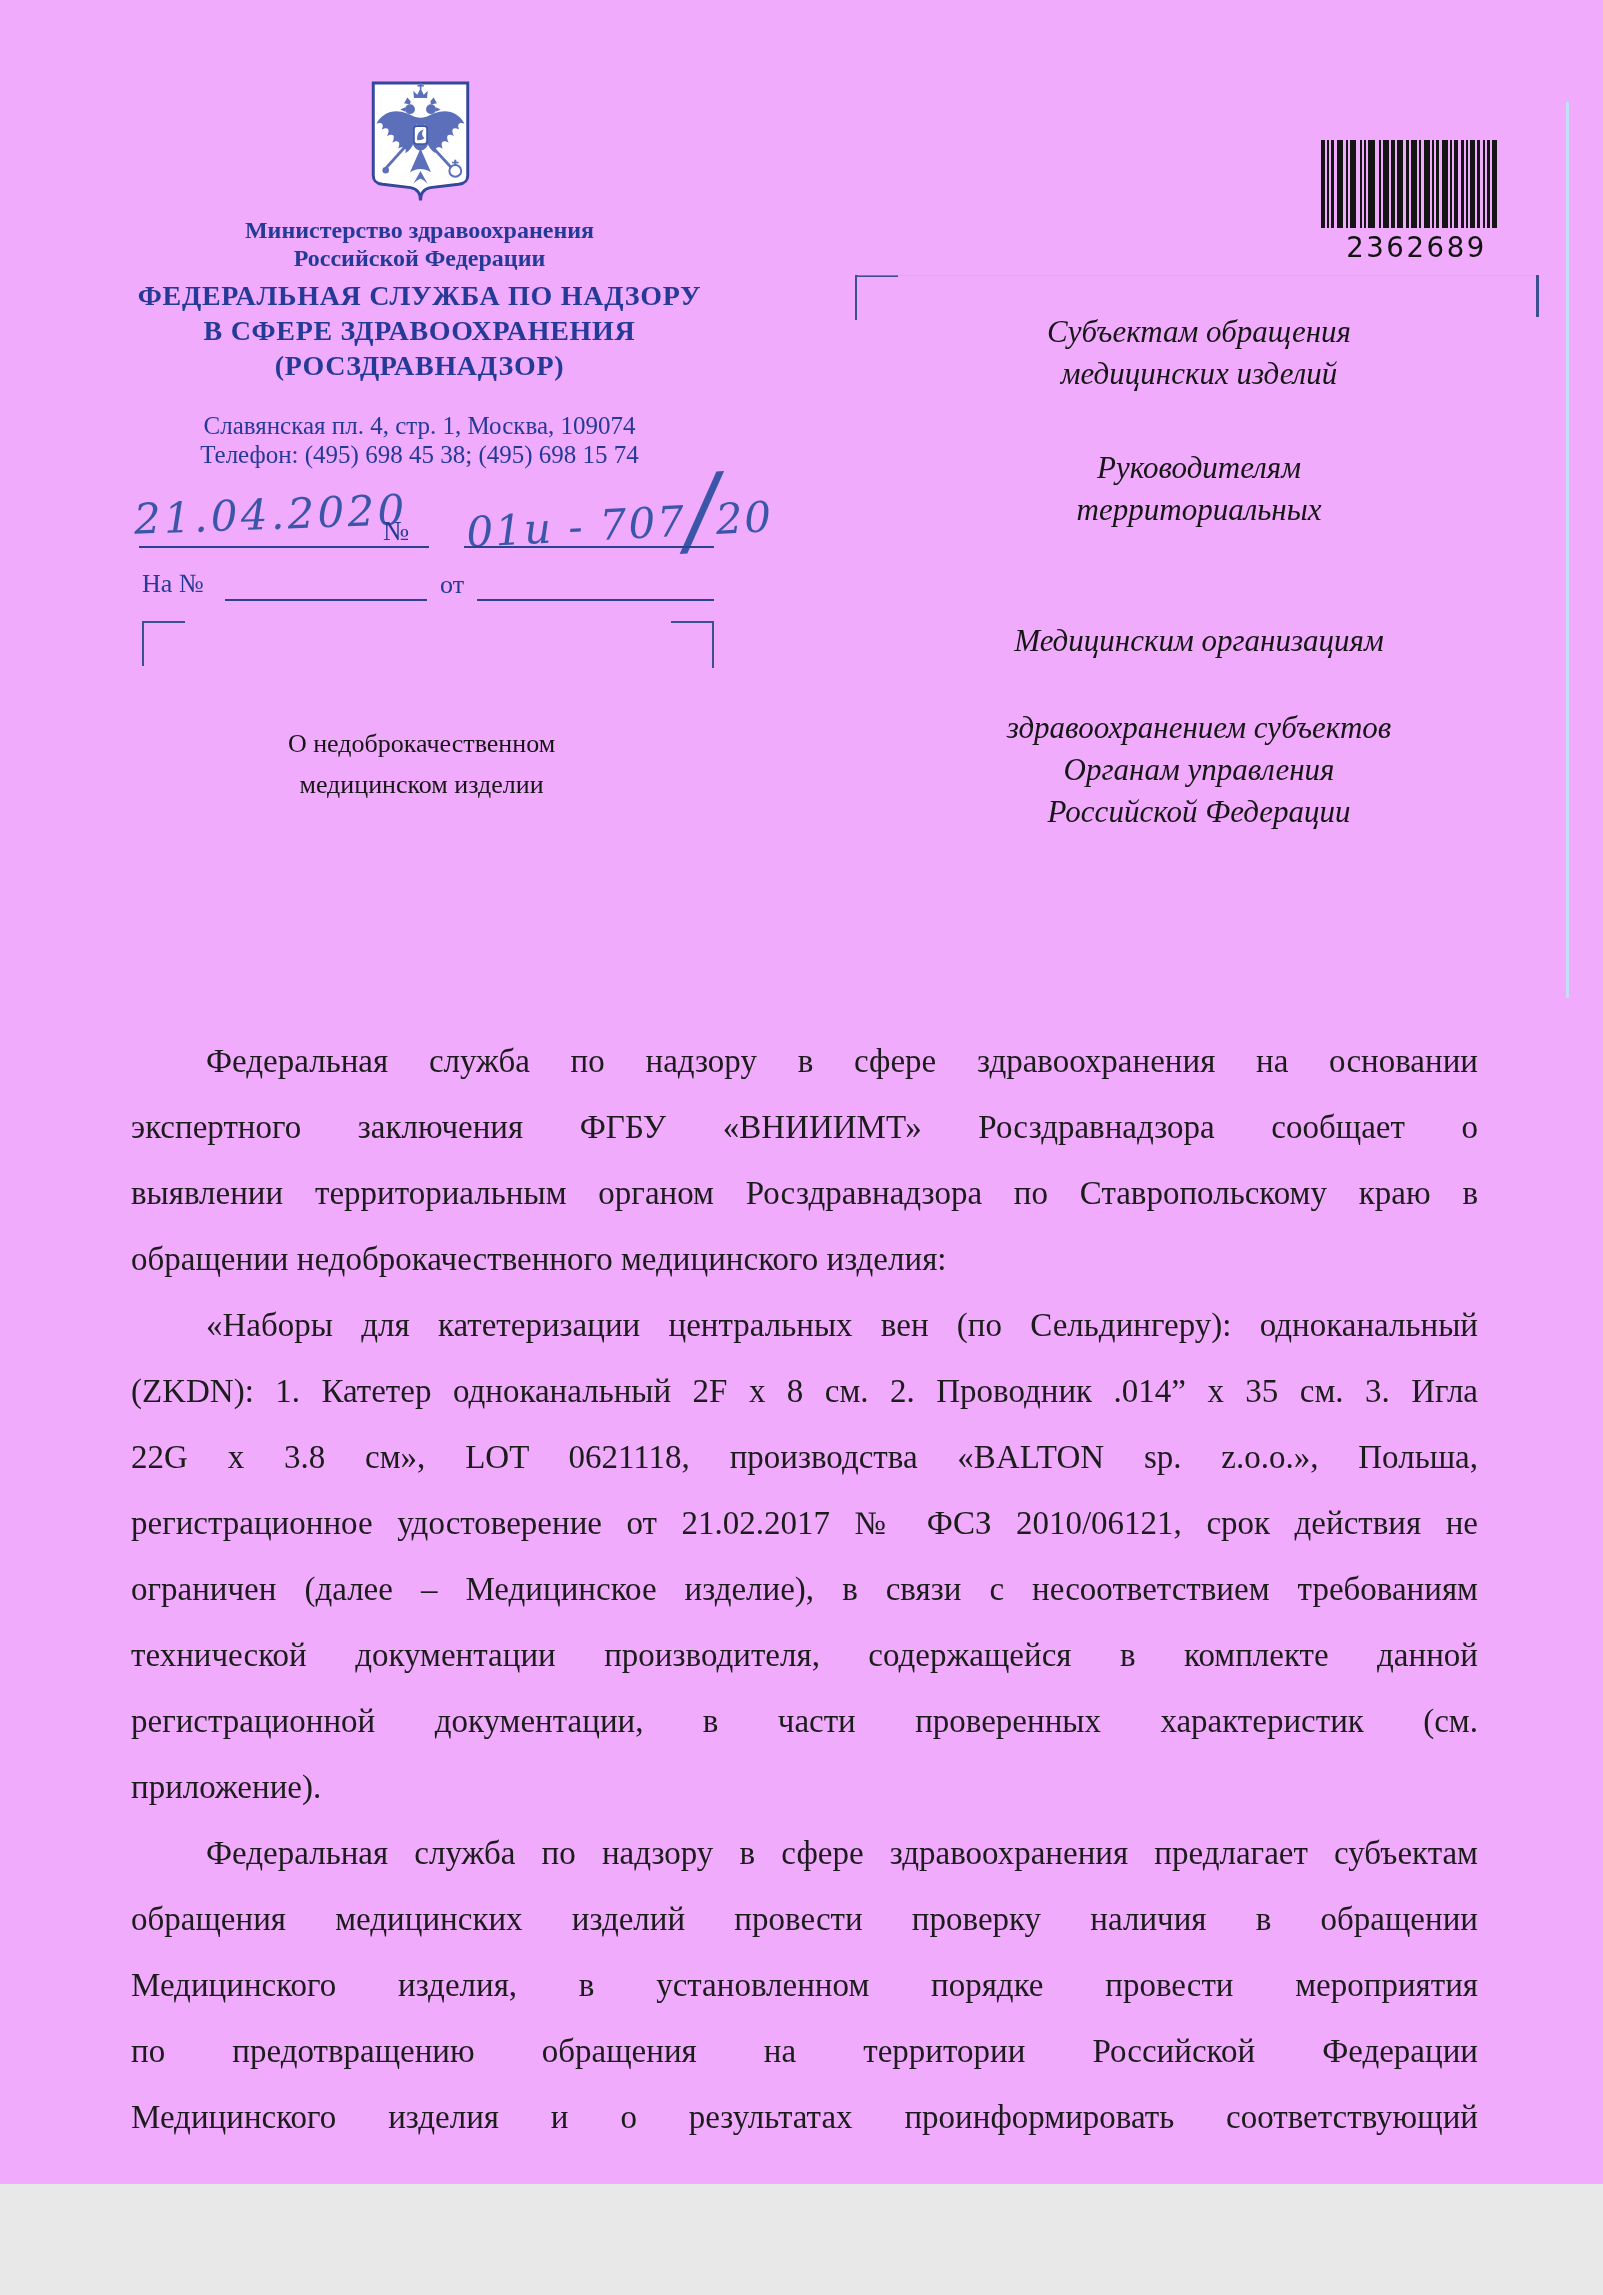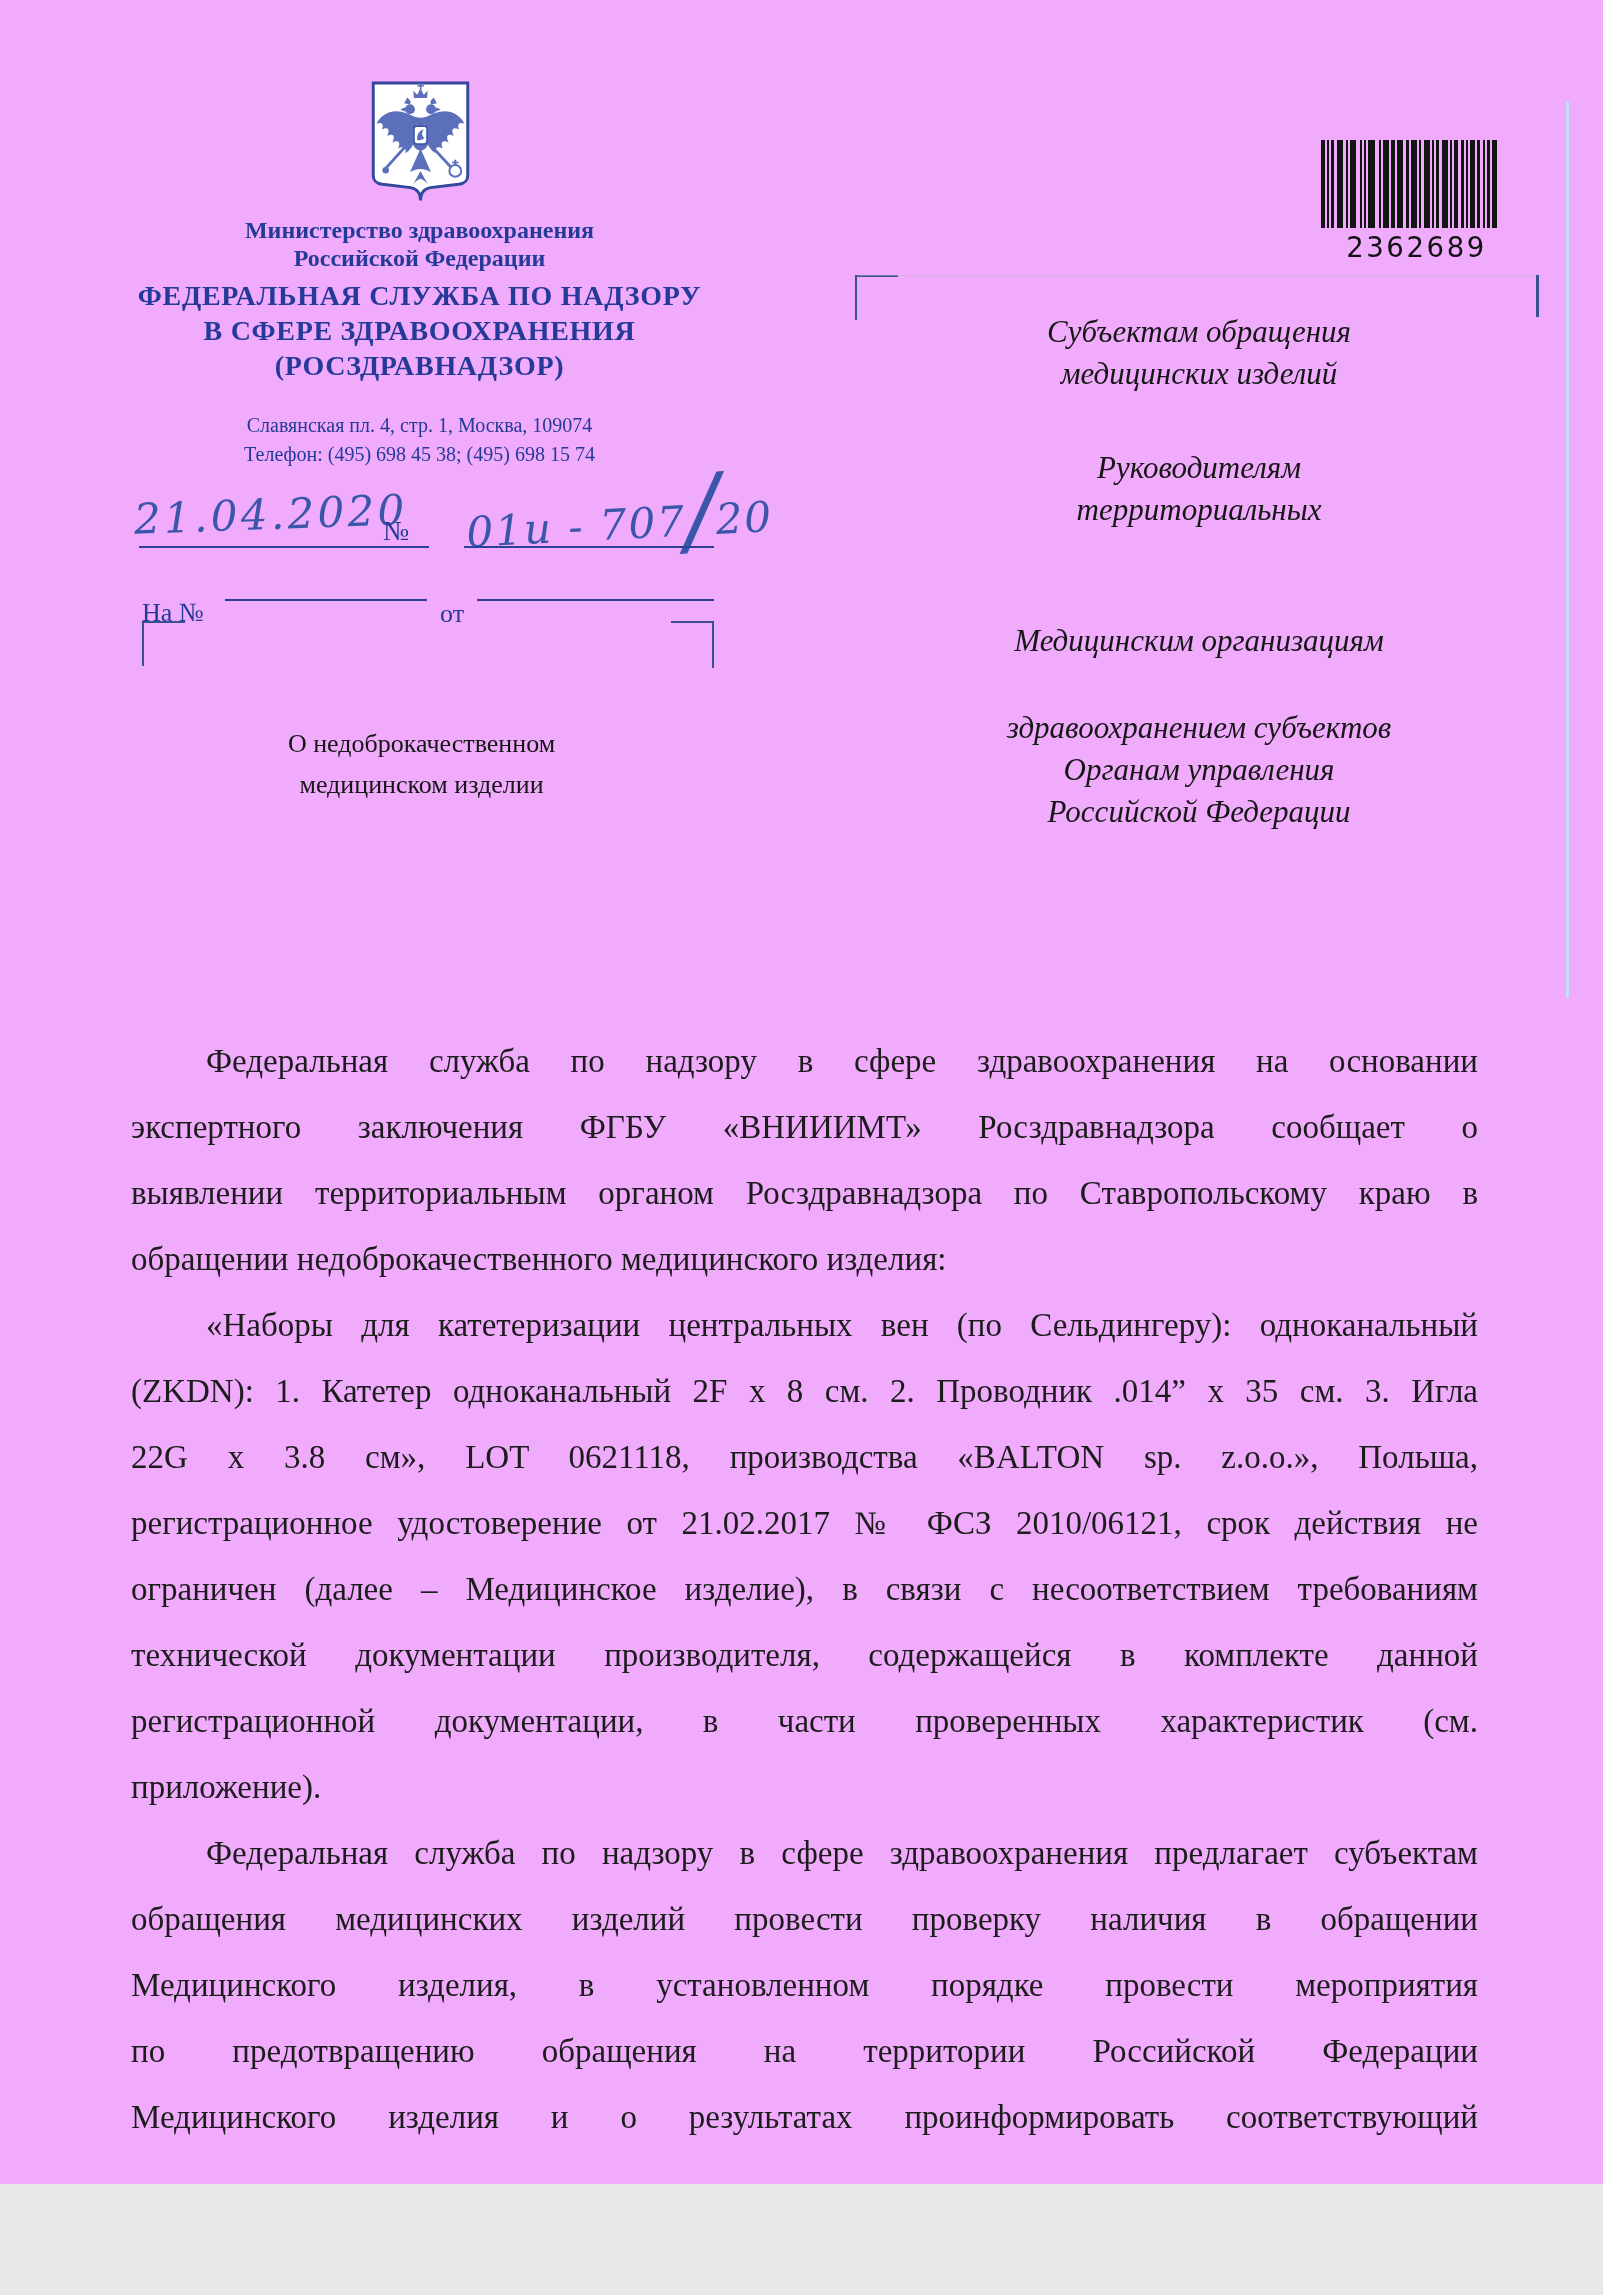--- a/index.html
+++ b/index.html
@@ -4,30 +4,30 @@
 <style>
   html,body{margin:0;padding:0;background:#e8e8e8;}
   .page{position:relative;width:1604px;height:2184px;background:#f0abfc;overflow:hidden;
         font-family:"Liberation Serif",serif;color:#1c1c1c;}
   .abs{position:absolute;}
   .navy{color:#253a96;}
   
   .hdr{left:105px;width:629px;text-align:center;}
   .ministry{top:216px;font-size:24px;line-height:28px;font-weight:bold;}
   .service{top:278px;font-size:28px;line-height:35px;font-weight:bold;letter-spacing:0.7px;}
-  .addr{top:411px;font-size:20px;line-height:29px;}
+  .addr{top:411px;font-size:25px;line-height:29px;}
   .emblem{left:368px;top:79px;width:105px;height:126px;}
   
   .hand{font-family:"DejaVu Serif",serif;font-style:italic;color:#3b55a8;white-space:nowrap;}
   .hand-date{left:134px;top:490px;font-size:42px;letter-spacing:3.3px;transform:rotate(-2deg);}
   .hand-num{left:466px;top:486px;font-size:42px;letter-spacing:2px;transform:rotate(-3deg);}
   .hand-slash{display:inline-block;font-size:98px;line-height:39px;position:relative;top:9.2px;margin:0 -5.2px 0 0;}
   .num-sign{left:383px;top:515px;font-size:27.5px;}
   .rule{background:#2c4193;height:2px;}
-  .form-label{font-size:26px;margin-top:29px;}
+  .form-label{font-size:26px;}
   
   .corner{border-color:#3a5090;border-style:solid;border-width:0;}
   
   .barcode{left:1321px;top:140px;height:88px;display:flex;align-items:stretch;}
   .bar{background:#151515;height:88px;}
   .bc-num{left:1321px;top:231px;width:191px;text-align:center;font-family:"DejaVu Sans",sans-serif;
           font-size:27.5px;letter-spacing:2.6px;color:#111;}
   
   .recip{left:904px;width:590px;text-align:center;font-size:31px;line-height:42px;color:#161616;font-style:italic;}
   

